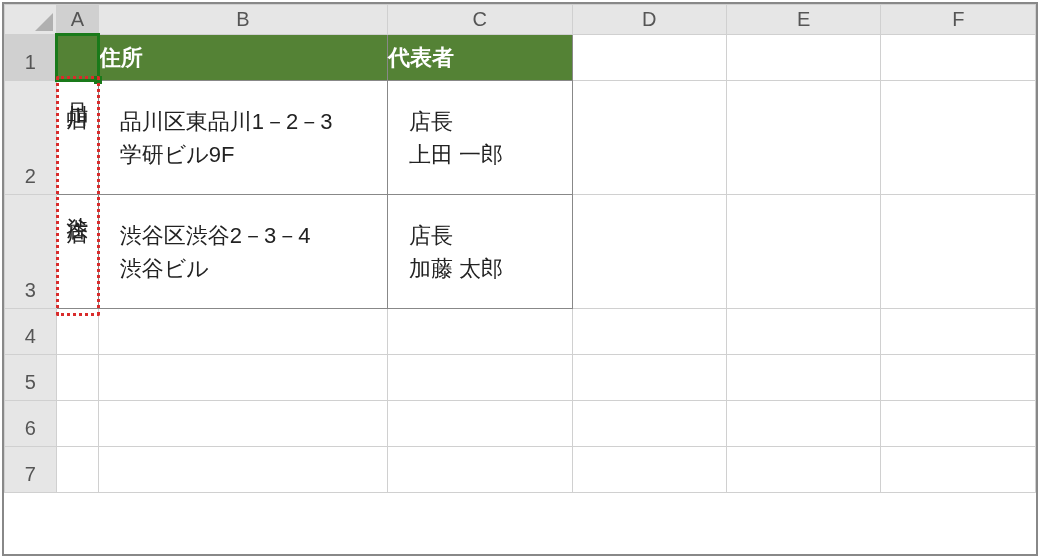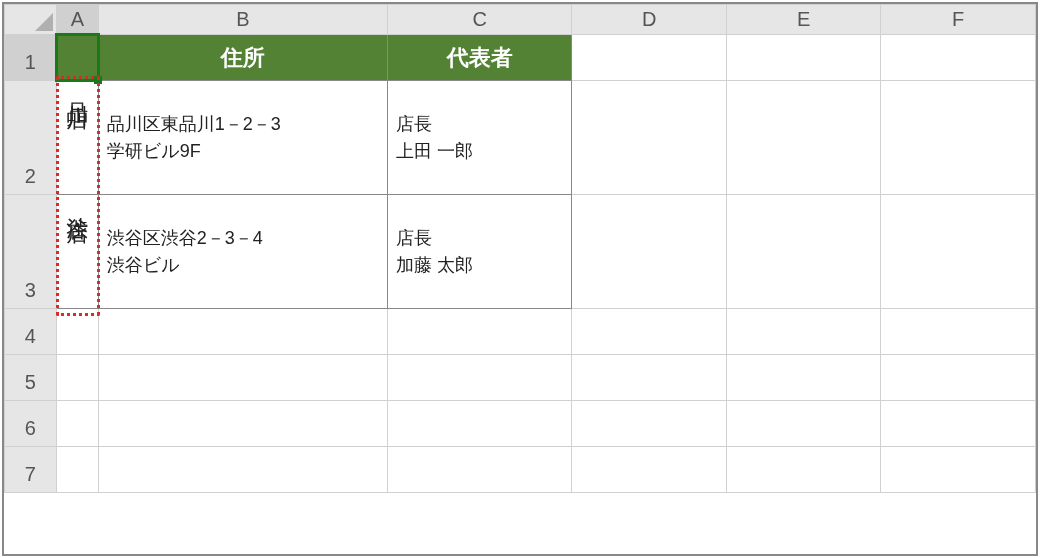--- a/index.html
+++ b/index.html
@@ -81,21 +81,20 @@
     .r2 { height: 114px; }
     .r3 { height: 114px; }
     .r4 { height: 46px; }
     .r5 { height: 46px; }
     .r6 { height: 46px; }
     .r7 { height: 46px; }
     
     .hdr-green {
       background: #548235;
       color: #fff;
-      text-align: center;
       vertical-align: middle;
       font-size: 22px;
       font-weight: bold;
     }
     
     .cell-A1 {
       background: #548235;
       position: relative;
     }
     .cell-A1 .selbox {
@@ -110,24 +109,24 @@
     .cell-A1 .fill-handle {
       position: absolute;
       right: -4px;
       bottom: -4px;
       width: 8px;
       height: 8px;
       background: #1a7a1a;
     }
     
     .data {
-      padding: 4px 8px;
+      padding: 4px 21px;
       vertical-align: middle;
       line-height: 1.5;
-      font-size: 18px;
+      font-size: 22px;
       color: #222;
       white-space: pre-line;
     }
     .data-bordered {
       border: 1px solid #888;
     }
     
     .vert {
       writing-mode: vertical-rl;
       text-orientation: upright;

